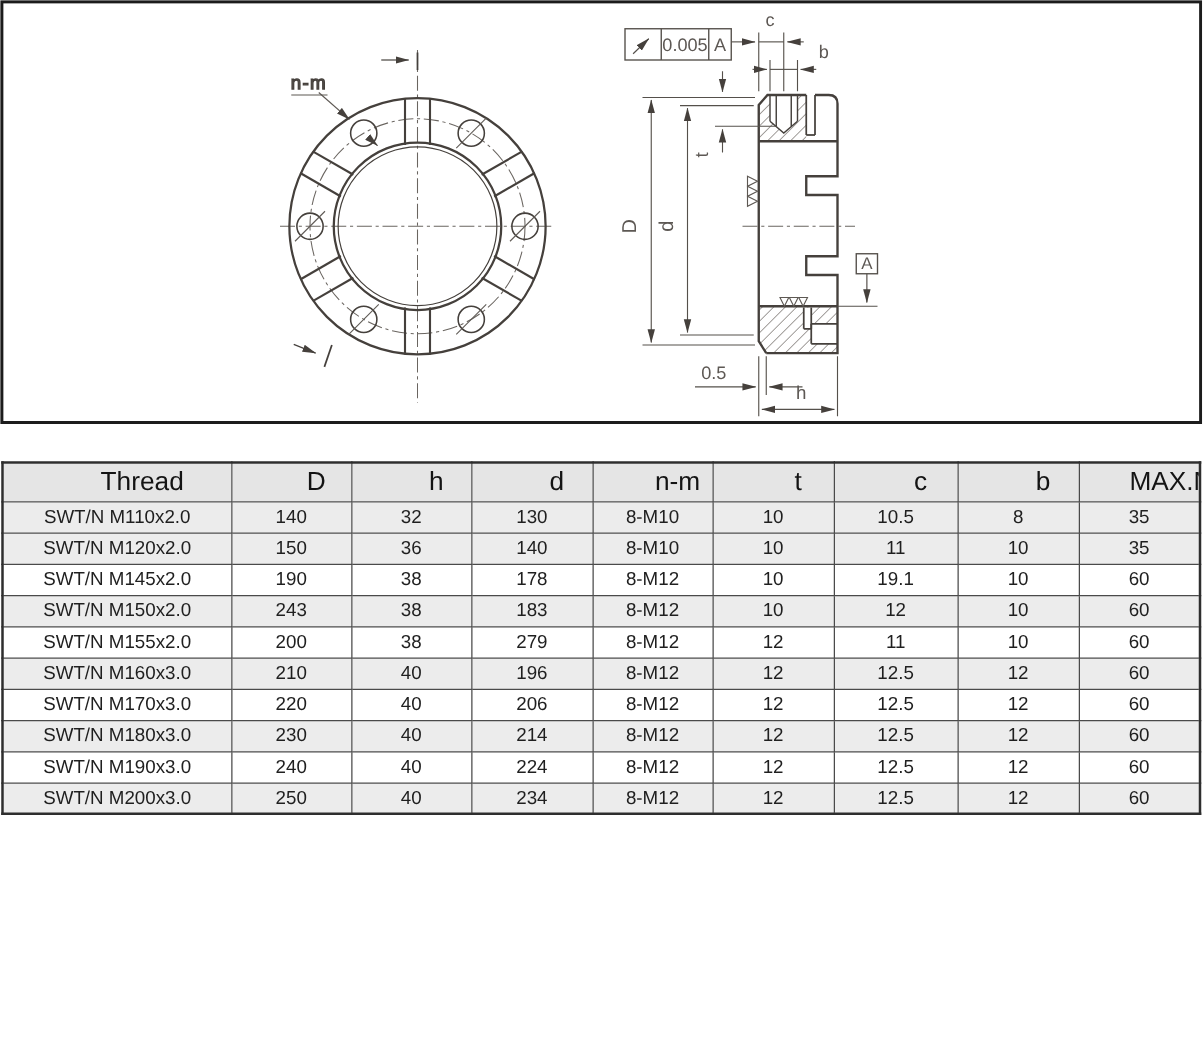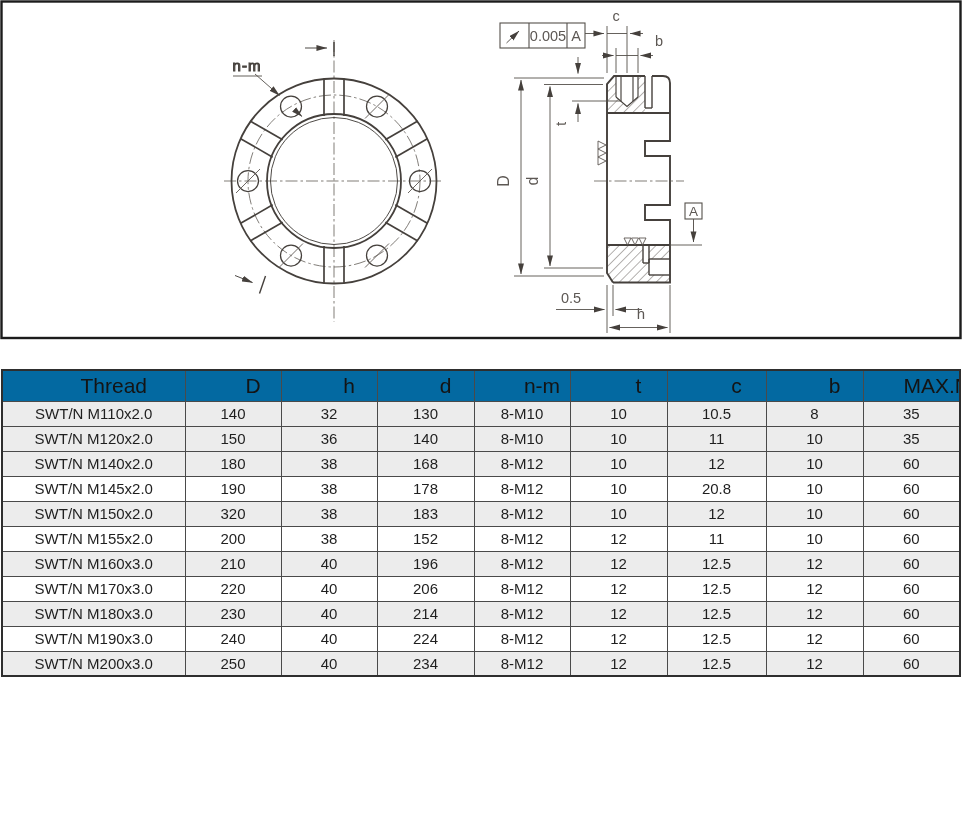--- a/index.html
+++ b/index.html
@@ -23,21 +23,21 @@
     border:2.5px solid #2e2e2e;
   }
   table.spec th, table.spec td {
     border:1.5px solid #4a4a4a;
     text-align:center;
     vertical-align:middle;
     white-space:nowrap;
     overflow:hidden;
   }
   table.spec th {
-    background:#0369a1;
+    background:#e5e5e5;
     font-size:21px;
     font-weight:normal;
     height:31px;
     color:#141414;
     padding-left:40px;
   }
   table.spec td {
     font-size:15px;
     height:25px;
     background:#ffffff;
@@ -276,58 +276,47 @@
         <td>SWT/N M120x2.0</td>
         <td>150</td>
         <td>36</td>
         <td>140</td>
         <td>8-M10</td>
         <td>10</td>
         <td>11</td>
         <td>10</td>
         <td>35</td>
       </tr>
-      <tr class="alt">
-        <td>SWT/N M140x2.0</td>
-        <td>180</td>
-        <td>38</td>
-        <td>168</td>
-        <td>8-M12</td>
-        <td>10</td>
-        <td>12</td>
-        <td>10</td>
-        <td>60</td>
-      </tr>
       <tr>
         <td>SWT/N M145x2.0</td>
         <td>190</td>
         <td>38</td>
         <td>178</td>
         <td>8-M12</td>
         <td>10</td>
-        <td>20.8</td>
+        <td>19.1</td>
         <td>10</td>
         <td>60</td>
       </tr>
       <tr class="alt">
         <td>SWT/N M150x2.0</td>
-        <td>320</td>
+        <td>243</td>
         <td>38</td>
         <td>183</td>
         <td>8-M12</td>
         <td>10</td>
         <td>12</td>
         <td>10</td>
         <td>60</td>
       </tr>
       <tr>
         <td>SWT/N M155x2.0</td>
         <td>200</td>
         <td>38</td>
-        <td>152</td>
+        <td>279</td>
         <td>8-M12</td>
         <td>12</td>
         <td>11</td>
         <td>10</td>
         <td>60</td>
       </tr>
       <tr class="alt">
         <td>SWT/N M160x3.0</td>
         <td>210</td>
         <td>40</td>

